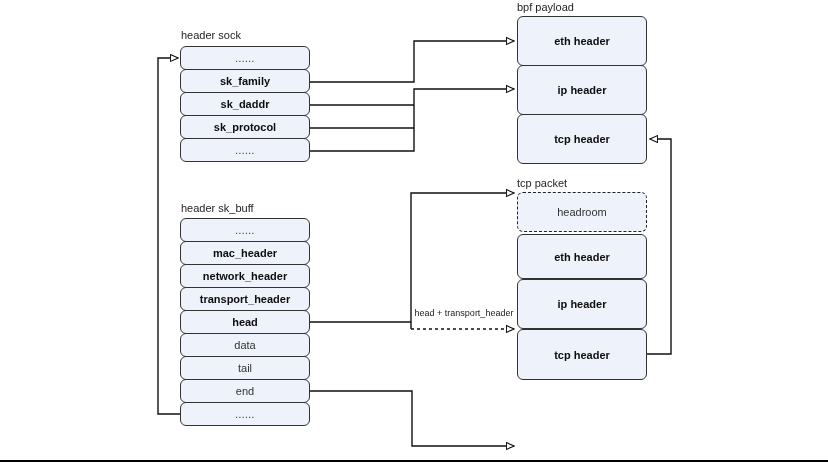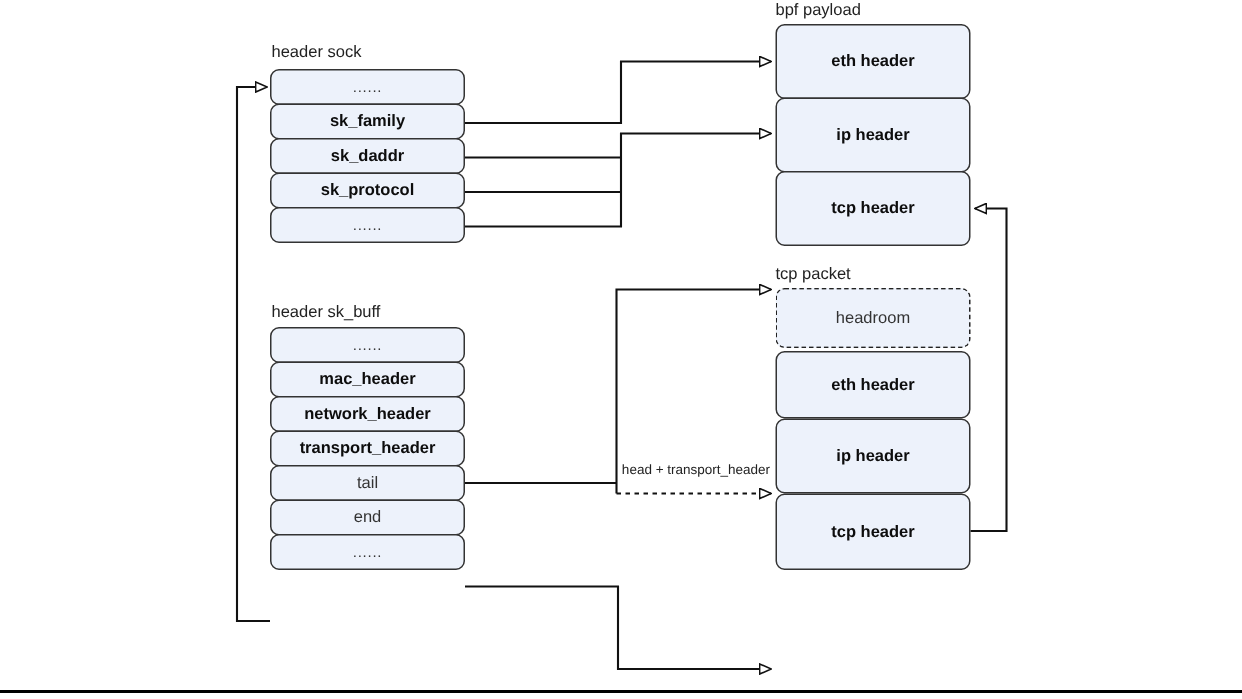--- a/index.html
+++ b/index.html
@@ -73,20 +73,22 @@
     <div class="row bold">sk_protocol</div>
     <div class="row dots">......</div>
   </div>
 
   <div class="struct-title" style="left:181px;top:202px">header sk_buff</div>
   <div class="struct" style="left:180px;top:218px;width:130px">
     <div class="row dots">......</div>
     <div class="row bold">mac_header</div>
     <div class="row bold">network_header</div>
     <div class="row bold">transport_header</div>
+    <div class="row bold">head</div>
+    <div class="row">data</div>
     <div class="row">tail</div>
     <div class="row">end</div>
     <div class="row dots">......</div>
   </div>
 
   <div class="struct-title" style="left:517px;top:1px">bpf payload</div>
   <div class="struct" style="left:517px;top:16px;width:130px">
     <div class="row bold h50">eth header</div>
     <div class="row bold h50">ip header</div>
     <div class="row bold h50">tcp header</div>

